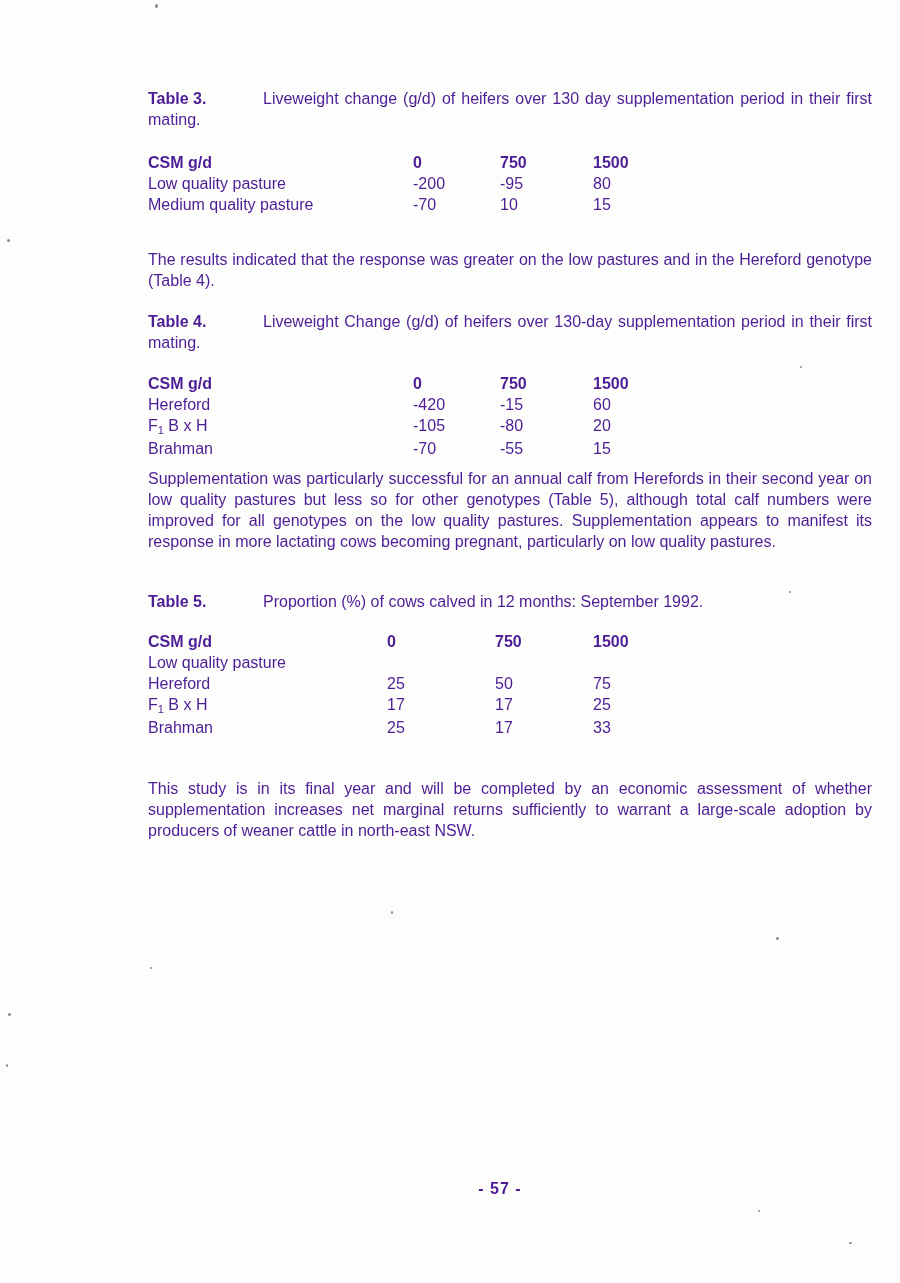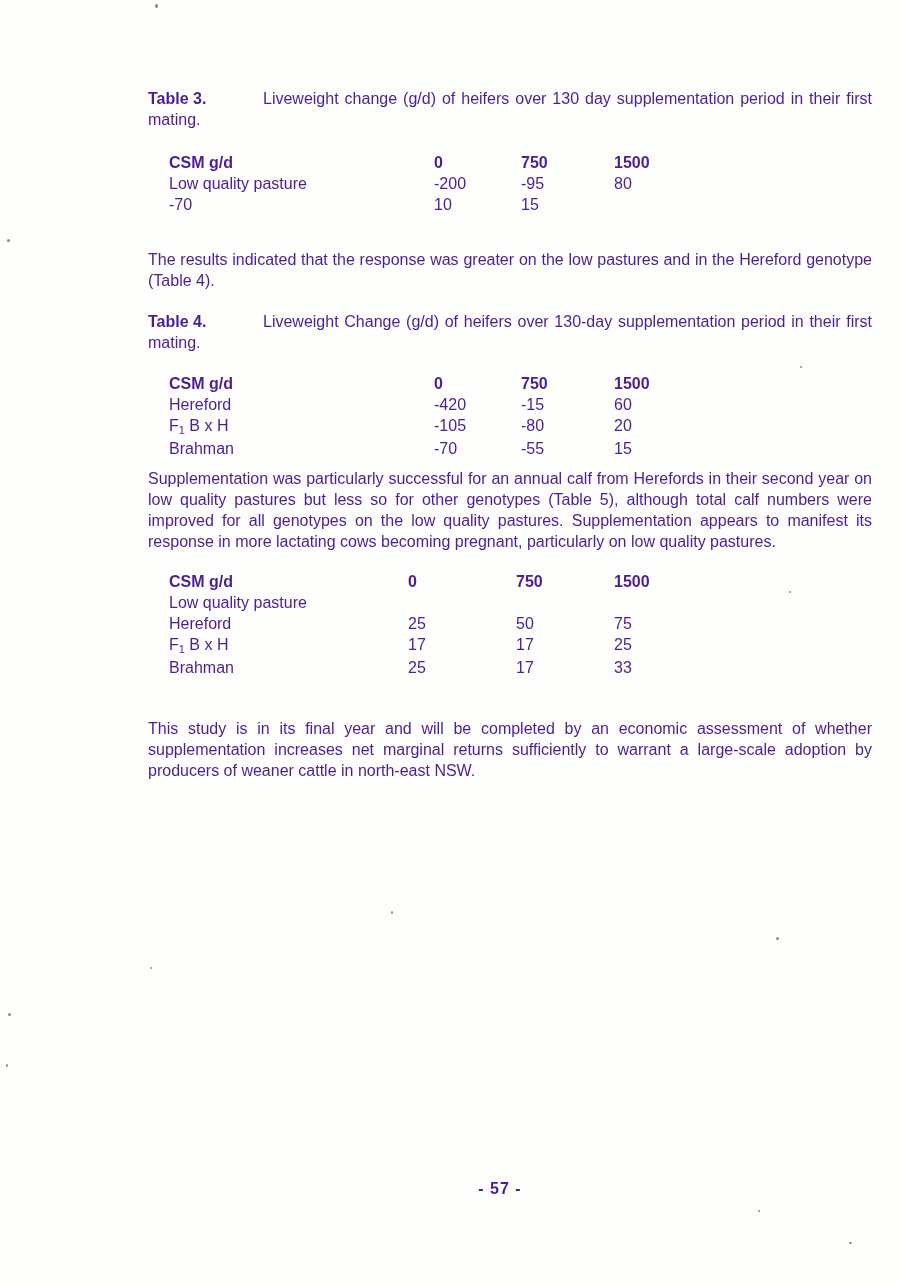--- a/index.html
+++ b/index.html
@@ -29,21 +29,20 @@
   }
   .caption.c3 { margin-top: 0; }
   .caption.c4 { margin-top: 20px; }
   .caption.c5 { margin-top: 39px; }
   .datatable { margin-top: 22px; }
   .datatable.t4 { margin-top: 20px; }
   .datatable.t5 { margin-top: 19px; }
   .trow {
     display: grid;
     grid-template-columns: 265px 87px 93px 1fr;
-    margin-left: 21px;
   }
   .t5 .trow {
     grid-template-columns: 239px 108px 98px 1fr;
   }
   .trow.thead { font-weight: bold; }
   .para { text-align: justify; }
   .para.p1 { margin-top: 34px; }
   .para.p2 { margin-top: 9px; }
   .para.p3 { margin-top: 40px; }
   sub {
@@ -82,20 +81,21 @@
         <span>750</span>
         <span>1500</span>
       </div>
       <div class="trow">
         <span>Low quality pasture</span>
         <span>-200</span>
         <span>-95</span>
         <span>80</span>
       </div>
       <div class="trow">
+        <span>Medium quality pasture</span>
         <span>-70</span>
         <span>10</span>
         <span>15</span>
       </div>
     </div>
 
     <p class="para p1">The results indicated that the response was greater on the low pastures and in the Hereford genotype (Table 4).</p>
 
     <p class="caption c4"><span class="cap-label">Table 4.</span><span>Liveweight Change (g/d) of heifers over 130-day supplementation period in their first mating.</span></p>
 
@@ -121,20 +121,21 @@
       <div class="trow">
         <span>Brahman</span>
         <span>-70</span>
         <span>-55</span>
         <span>15</span>
       </div>
     </div>
 
     <p class="para p2">Supplementation was particularly successful for an annual calf from Herefords in their second year on low quality pastures but less so for other genotypes (Table 5), although total calf numbers were improved for all genotypes on the low quality pastures. Supplementation appears to manifest its response in more lactating cows becoming pregnant, particularly on low quality pastures.</p>
 
+    <p class="caption c5"><span class="cap-label">Table 5.</span><span>Proportion (%) of cows calved in 12 months: September 1992.</span></p>
 
     <div class="datatable t5">
       <div class="trow thead">
         <span>CSM g/d</span>
         <span>0</span>
         <span>750</span>
         <span>1500</span>
       </div>
       <div class="trow">
         <span>Low quality pasture</span>

